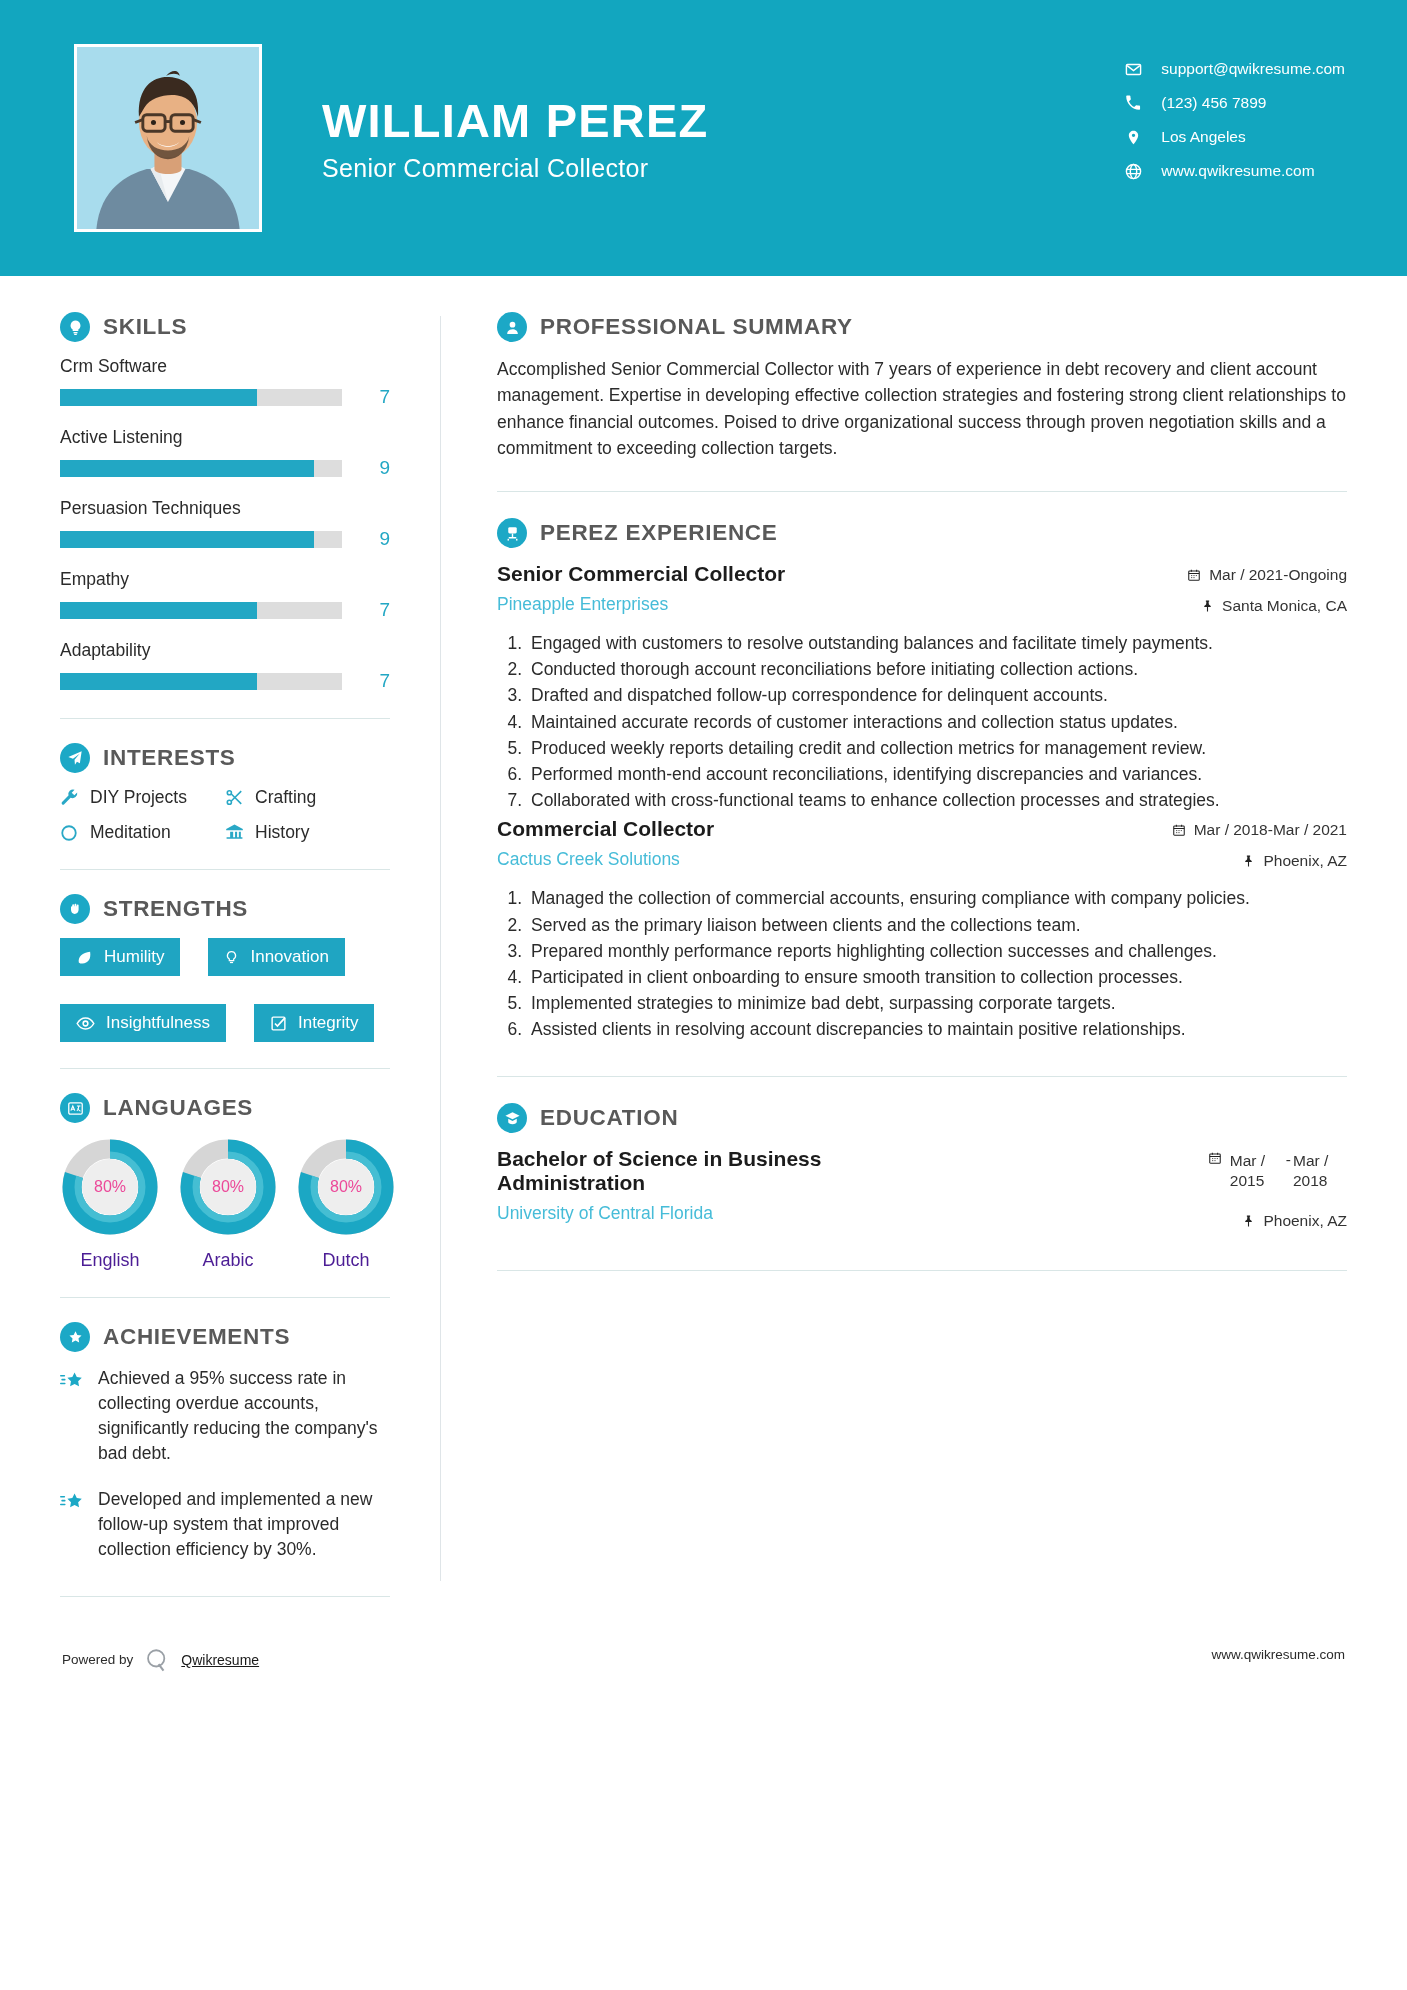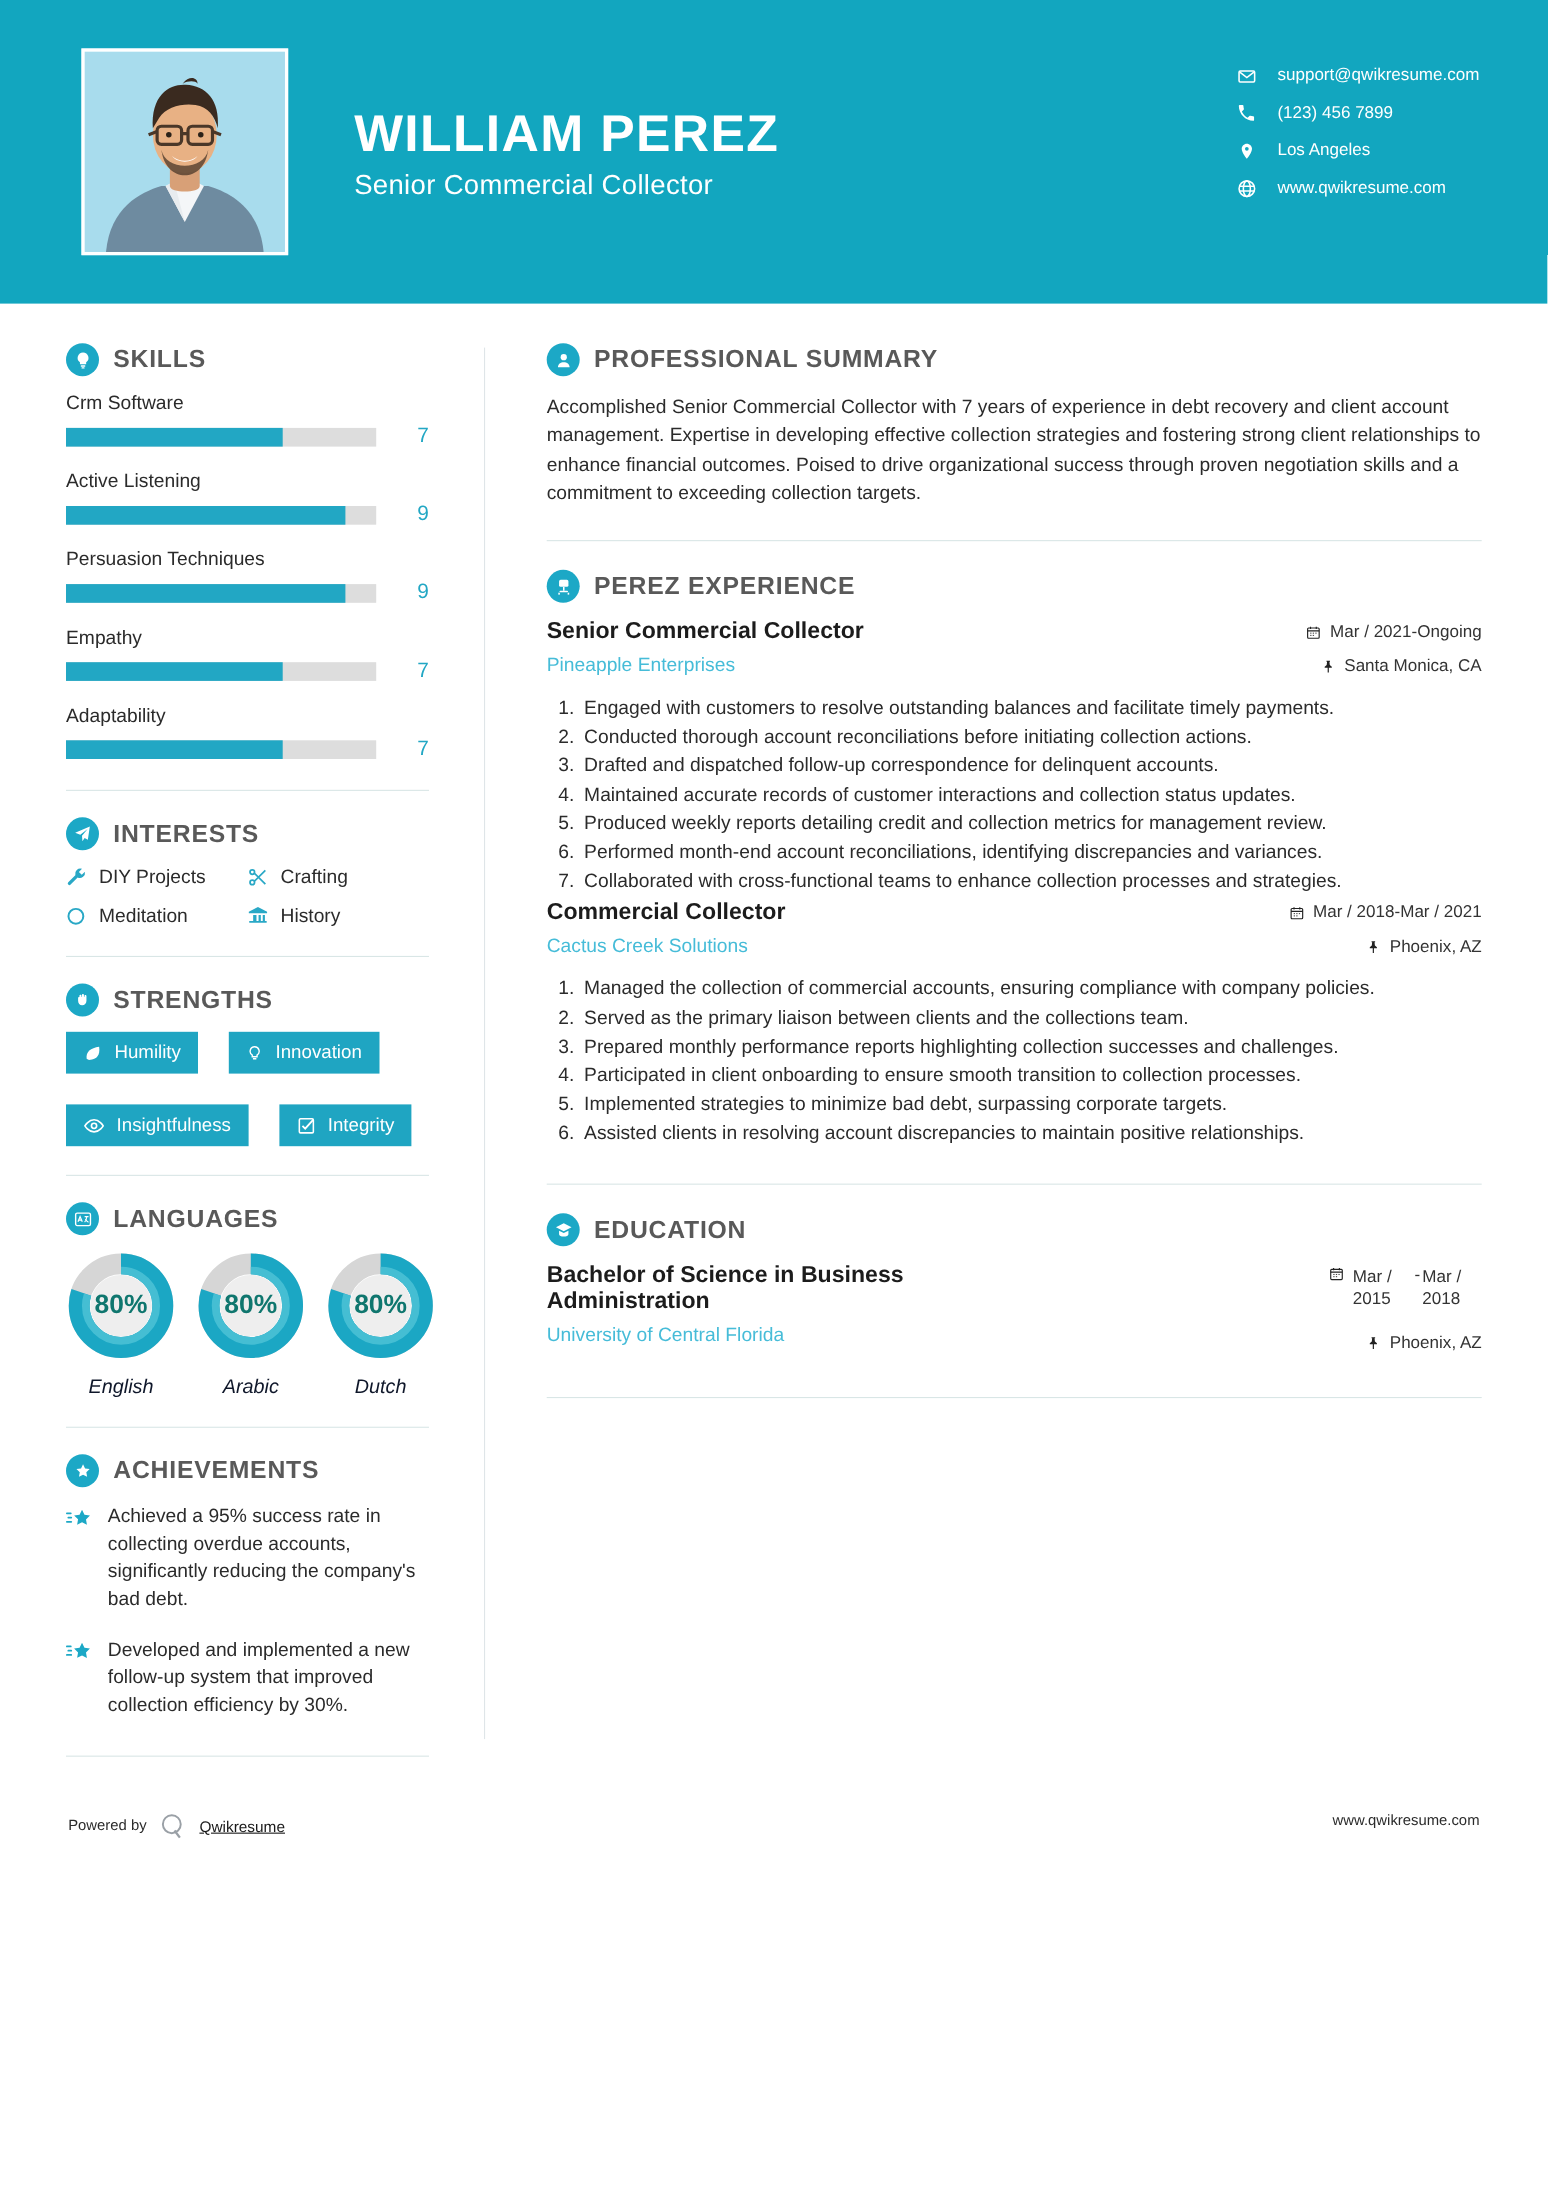--- a/index.html
+++ b/index.html
@@ -159,23 +159,23 @@
   .strength-chip .sico svg { display: block; }
 
   
   .lang-row { display: flex; gap: 18px; margin-top: 6px; }
   .lang-item { text-align: center; width: 110px; }
   .donut-wrap { position: relative; width: 100px; height: 100px; margin: 0 auto; }
   .donut-pct {
     position: absolute;
     top: 0; left: 0; right: 0; bottom: 0;
     display: flex; align-items: center; justify-content: center;
-    font-size: 24px; font-weight: bold; color: #0f766e;
-  }
-  .lang-label { margin-top: 13px; font-size: 18px; color: #0f172a; font-style: italic; }
+    font-size: 16px; font-weight: normal; color: #ec4899;
+  }
+  .lang-label { margin-top: 13px; font-size: 18px; color: #4c1d95; }
 
   
   .ach-item { display: flex; margin-bottom: 22px; }
   .ach-ico { width: 38px; flex: 0 0 auto; padding-top: 4px; color: #1CA8C6; }
   .ach-ico svg { display: block; }
   .ach-text { font-size: 17.5px; color: #2b2b2b; line-height: 1.42; }
 
   
   .summary-text {
     font-size: 17.5px;

